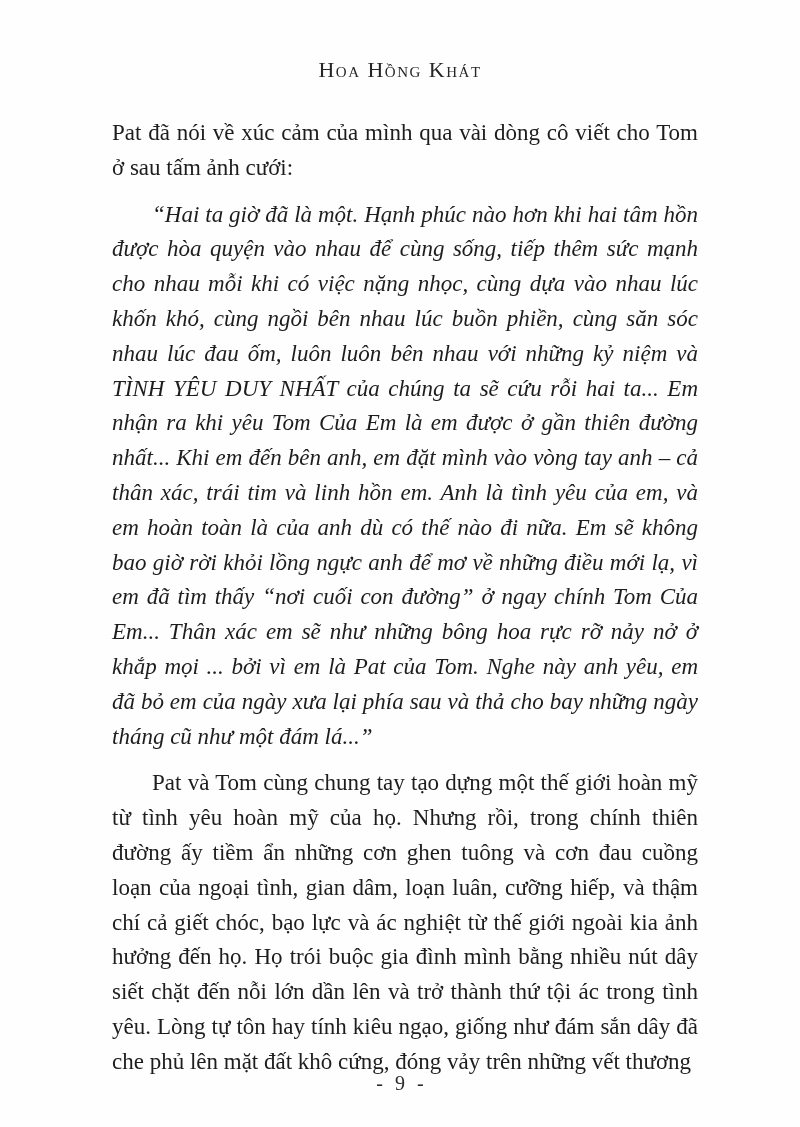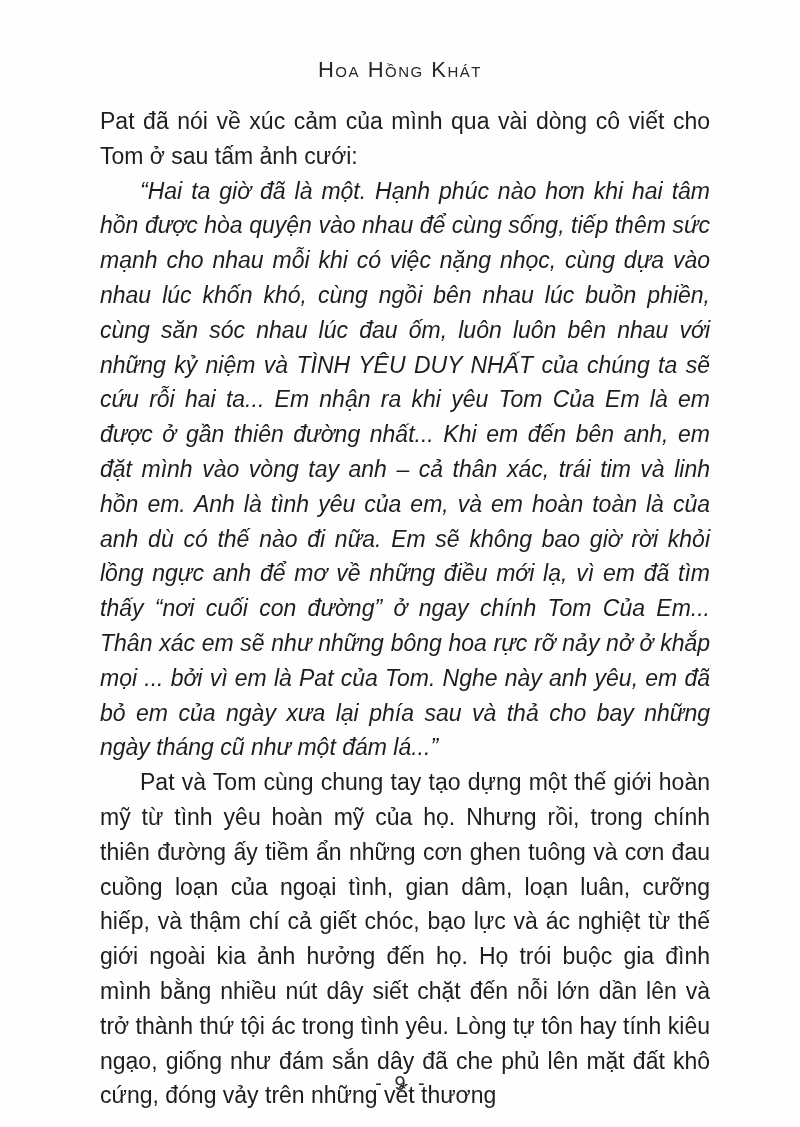--- a/index.html
+++ b/index.html
@@ -5,21 +5,21 @@
   html, body {
     margin: 0;
     padding: 0;
     background: #ffffff;
   }
   .page {
     position: relative;
     width: 800px;
     height: 1127px;
     background: #fefefe;
-    font-family: Liberation Sans, sans-serif;
+    font-family: Liberation Serif, serif;
     color: #1d1d1d;
     overflow: hidden;
   }
   .running-header {
     position: absolute;
     top: 57px;
     left: 0;
     width: 100%;
     text-align: center;
     font-variant: small-caps;
@@ -30,21 +30,21 @@
   .text-block {
     position: absolute;
     top: 104px;
     left: 100px;
     width: 610px;
     font-size: 23px;
     line-height: 34.8px;
     text-align: justify;
   }
   .text-block p {
-    margin: 0;
+    margin: 12px;
     padding: 0;
   }
   p.para-plain {
     text-indent: 0;
   }
   p.para-quote {
     font-style: italic;
     text-indent: 40px;
   }
   p.para-indent {

